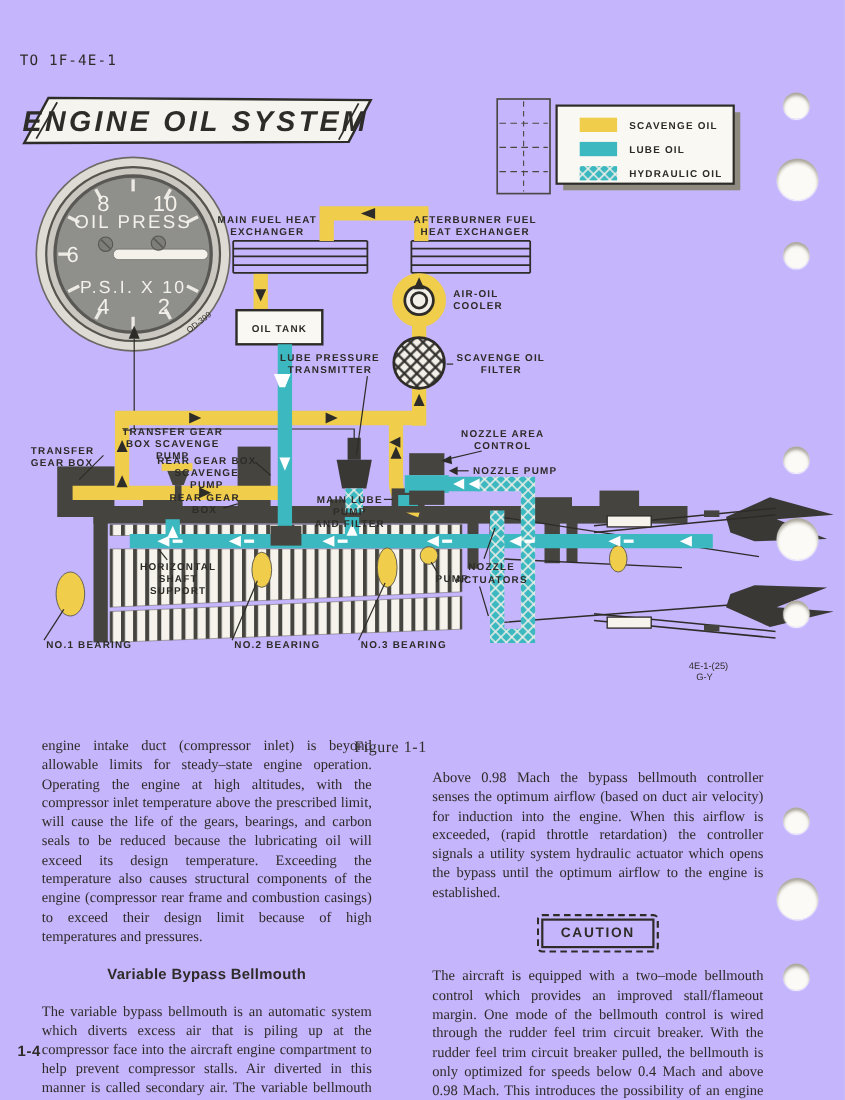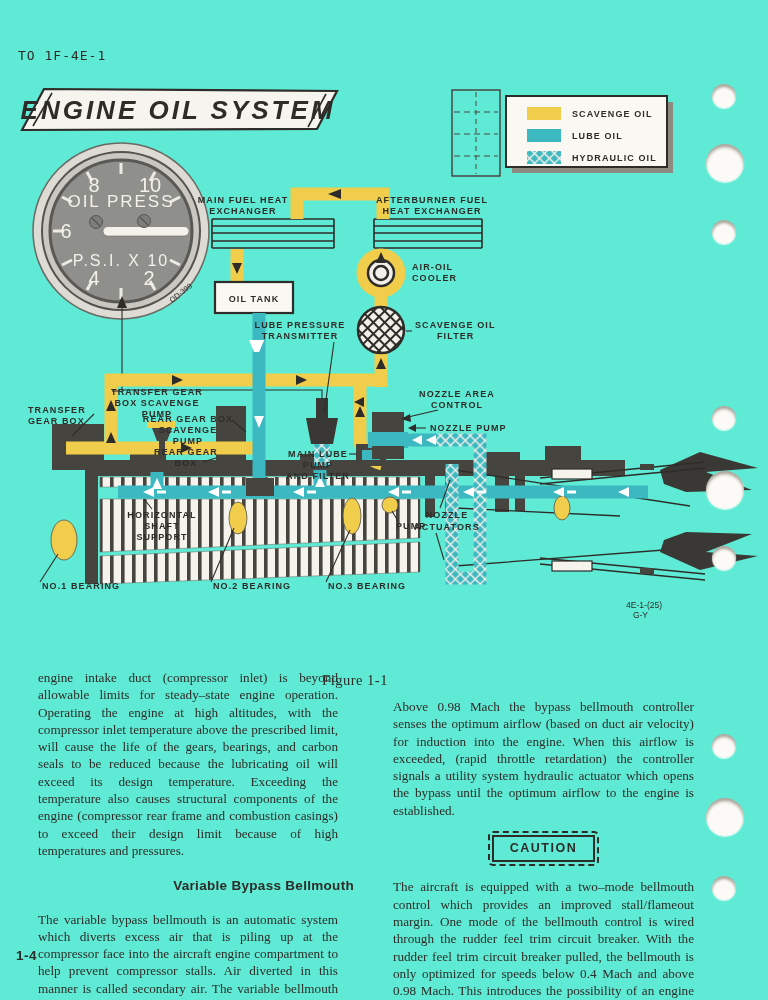--- a/index.html
+++ b/index.html
@@ -1,24 +1,24 @@
 <!DOCTYPE html>
 <html><head>
 <meta charset="utf-8">
 <style>
   html,body{margin:0;padding:0;}
   body{width:768px;height:1000px;background:#e8e5de;font-family:"Liberation Serif",serif;}
-  #page{position:relative;width:768px;height:1000px;background:#5eead4;overflow:hidden;color:#2e2c28;}
+  #page{position:relative;width:768px;height:1000px;background:#c4b5fd;overflow:hidden;color:#2e2c28;}
   .docnum{position:absolute;left:18px;top:48px;font-family:"DejaVu Sans Mono",monospace;font-size:13px;letter-spacing:1px;}
   .fig-caption{position:absolute;left:0;top:628px;width:710px;text-align:center;font-size:14.5px;letter-spacing:.5px;margin-top:44px;}
   .col{position:absolute;font-size:13.2px;line-height:17.3px;text-align:justify;}
   .col p{margin:16px;}
   #col-left{left:22px;top:653px;width:332px;}
   #col-right{left:377px;top:682px;width:333px;}
-  .sec-head{font-family:"Liberation Sans",sans-serif;font-weight:bold;font-size:13.5px;margin:18px 0 14px 0;text-align:right;letter-spacing:.3px;}
+  .sec-head{font-family:"Liberation Sans",sans-serif;font-weight:bold;font-size:13.5px;margin:18px 0 14px 0;text-align:center;letter-spacing:.3px;}
   .caution-wrap{margin:10px 0 14px 0;display:flex;justify-content:center;}
   .caution-box{position:relative;border:2.5px solid #2e2c28;padding:3px 16px;font-family:"Liberation Sans",sans-serif;font-weight:bold;font-size:12.5px;letter-spacing:1.5px;}
   .caution-box::before{content:"";position:absolute;inset:-6px;border:2px dashed #2e2c28;border-radius:5px;}
   .pagenum{position:absolute;left:16px;top:948px;font-family:"Liberation Sans",sans-serif;font-weight:bold;font-size:13.5px;letter-spacing:.5px;}
   .hole{position:absolute;left:712px;width:24px;height:24px;border-radius:50%;
         background:radial-gradient(circle at 50% 62%, #fbfaf6 0 55%, #eceae3 72%, #d6d3ca 100%);
         box-shadow:inset 0 3px 3px rgba(90,85,70,.45), 0 1px 1px rgba(255,255,255,.8);}
   .hole-lg{width:38px;height:38px;left:706px;}
   svg text{font-family:"Liberation Sans",sans-serif;fill:#2e2c28;}
   .lbl{font-size:9px;font-weight:bold;letter-spacing:1.1px;}

